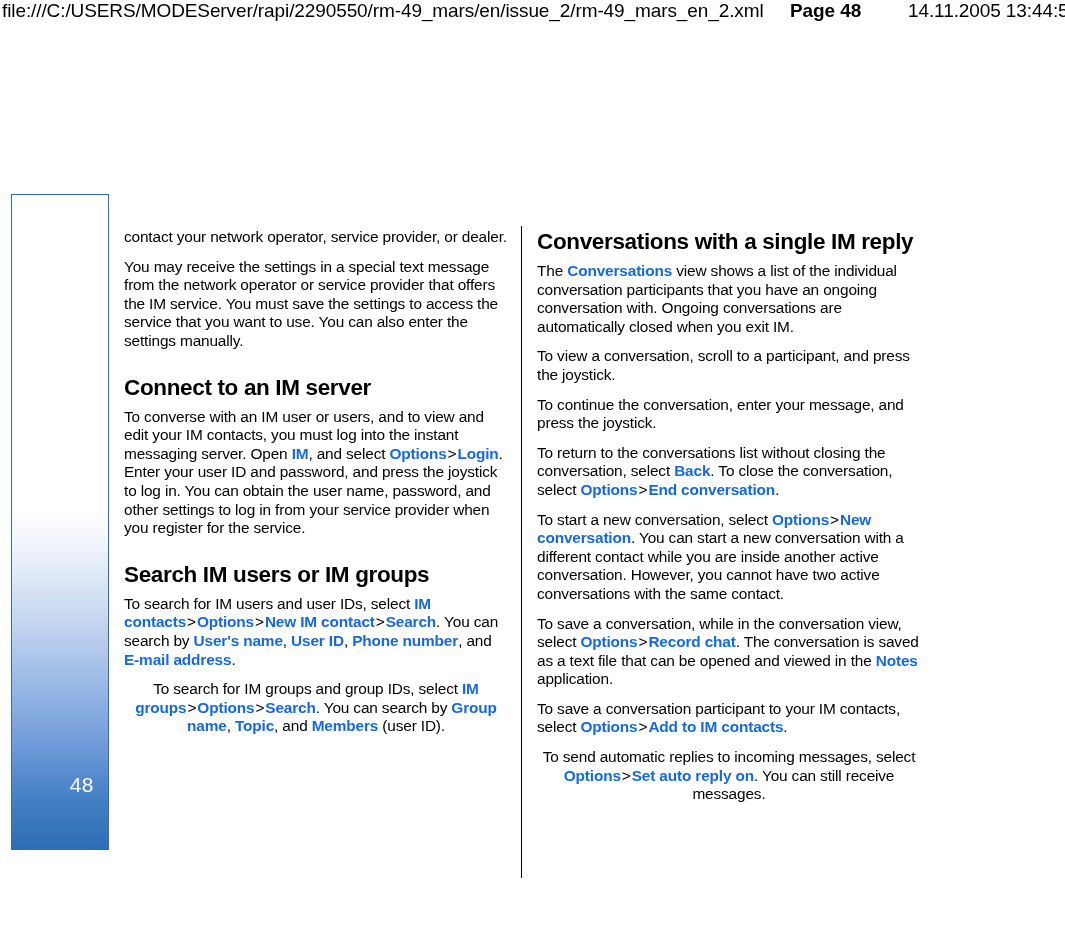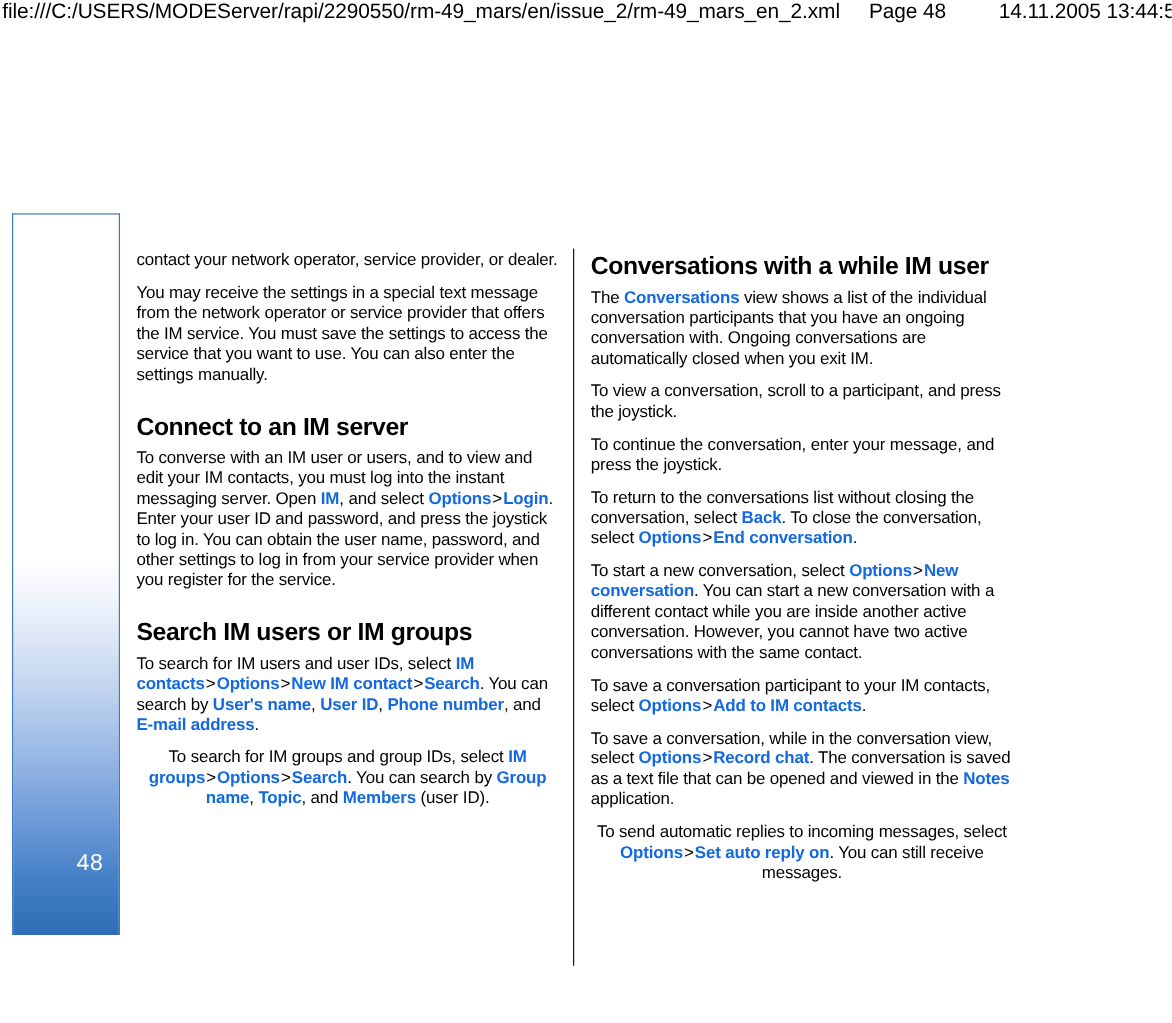--- a/index.html
+++ b/index.html
@@ -28,20 +28,21 @@
     font-size: 19px;
     letter-spacing: -0.1px;
     white-space: nowrap;
   }
   #print-header .hdr-url {
     margin-left: 2px;
   }
   #print-header .hdr-page {
     position: absolute;
     left: 790px;
+    font-weight: bold;
   }
   #print-header .hdr-date {
     position: absolute;
     left: 908px;
   }
 
   
   #sidebar {
     position: absolute;
     left: 11px;
@@ -162,37 +163,37 @@
     <h2 class="section-heading spaced">Search IM users or IM groups</h2>
 
     <p class="body-text"><span>To search for IM users and user IDs, select </span><span class="lnk">IM contacts</span><span class="sep">&gt;</span><span class="lnk">Options</span><span class="sep">&gt;</span><span class="lnk">New IM contact</span><span class="sep">&gt;</span><span class="lnk">Search</span><span>. You can search by </span><span class="lnk">User's name</span><span>, </span><span class="lnk">User ID</span><span>, </span><span class="lnk">Phone number</span><span>, and </span><span class="lnk">E-mail address</span><span>.</span></p>
 
     <p class="body-text"><span>To search for IM groups and group IDs, select </span><span class="lnk">IM groups</span><span class="sep">&gt;</span><span class="lnk">Options</span><span class="sep">&gt;</span><span class="lnk">Search</span><span>. You can search by </span><span class="lnk">Group name</span><span>, </span><span class="lnk">Topic</span><span>, and </span><span class="lnk">Members</span><span> (user ID).</span></p>
 
   </div>
 
   <div class="column" id="col-right">
 
-    <h2 class="section-heading">Conversations with a while IM user</h2>
+    <h2 class="section-heading">Conversations with a single IM reply</h2>
 
     <p class="body-text"><span>The </span><span class="lnk">Conversations</span><span> view shows a list of the individual conversation participants that you have an ongoing conversation with. Ongoing conversations are automatically closed when you exit IM.</span></p>
 
     <p class="body-text">
       <span>To view a conversation, scroll to a participant, and press the joystick.</span>
     </p>
 
     <p class="body-text">
       <span>To continue the conversation, enter your message, and press the joystick.</span>
     </p>
 
     <p class="body-text"><span>To return to the conversations list without closing the conversation, select </span><span class="lnk">Back</span><span>. To close the conversation, select </span><span class="lnk">Options</span><span class="sep">&gt;</span><span class="lnk">End conversation</span><span>.</span></p>
 
     <p class="body-text"><span>To start a new conversation, select </span><span class="lnk">Options</span><span class="sep">&gt;</span><span class="lnk">New conversation</span><span>. You can start a new conversation with a different contact while you are inside another active conversation. However, you cannot have two active conversations with the same contact.</span></p>
 
+    <p class="body-text"><span>To save a conversation, while in the conversation view, select </span><span class="lnk">Options</span><span class="sep">&gt;</span><span class="lnk">Record chat</span><span>. The conversation is saved as a text file that can be opened and viewed in the </span><span class="lnk">Notes</span><span> application.</span></p>
+
     <p class="body-text"><span>To save a conversation participant to your IM contacts, select </span><span class="lnk">Options</span><span class="sep">&gt;</span><span class="lnk">Add to IM contacts</span><span>.</span></p>
-
-    <p class="body-text"><span>To save a conversation, while in the conversation view, select </span><span class="lnk">Options</span><span class="sep">&gt;</span><span class="lnk">Record chat</span><span>. The conversation is saved as a text file that can be opened and viewed in the </span><span class="lnk">Notes</span><span> application.</span></p>
 
     <p class="body-text"><span>To send automatic replies to incoming messages, select </span><span class="lnk">Options</span><span class="sep">&gt;</span><span class="lnk">Set auto reply on</span><span>. You can still receive messages.</span></p>
 
   </div>
 
 </div>
 
 </body></html>

